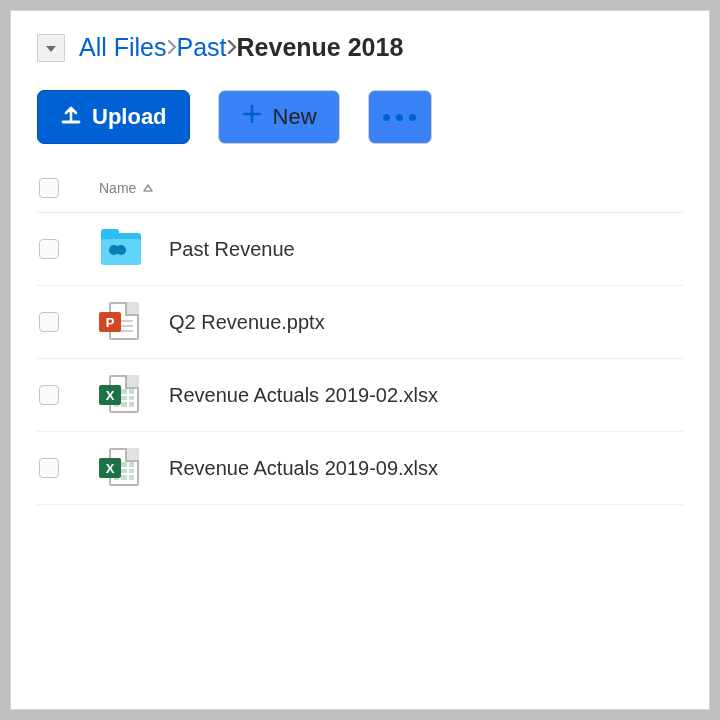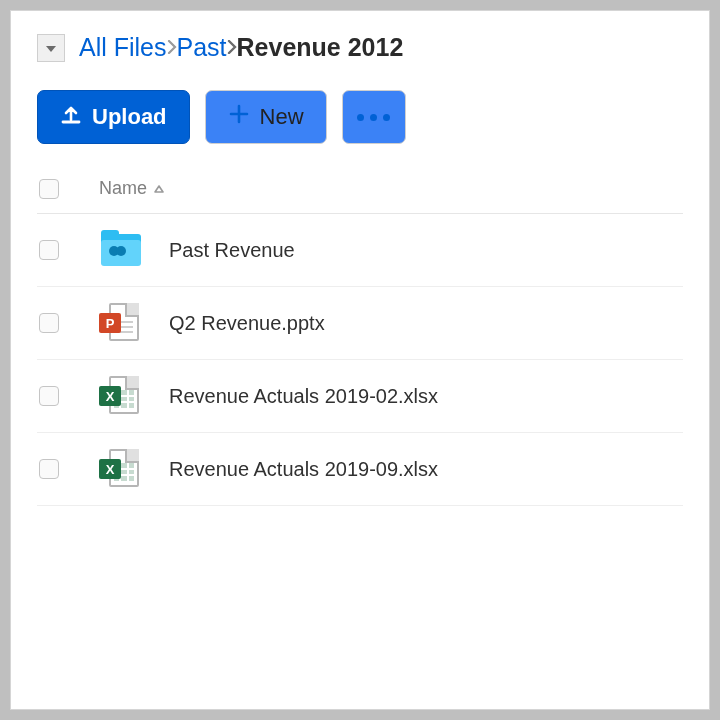--- a/index.html
+++ b/index.html
@@ -35,21 +35,21 @@
   .breadcrumbs {
     display: flex; align-items: center; 
     font-size: 25px;
   }
   .crumb-link { color: #0061d5; cursor: pointer; }
   .crumb-sep { color: #767676; font-size: 20px; }
   .crumb-current { color: #2b2b2b; font-weight: 700; }
 
   
   .toolbar {
-    display: flex; gap: 15px; margin-bottom: 24px;
+    display: flex; gap: 28px; margin-bottom: 24px;
   }
   .btn {
     height: 54px;
     border-radius: 7px;
     display: flex; align-items: center; justify-content: center;
     gap: 10px;
     font-size: 22px;
     cursor: pointer;
     padding: 0 22px;
   }
@@ -71,21 +71,21 @@
   }
   .dots { display: flex; gap: 6px; }
   .dots span { width: 7px; height: 7px; border-radius: 50%; background: #0061d5; }
 
   
   .list-header {
     display: flex; align-items: center;
     padding: 10px 2px 14px 2px;
     border-bottom: 1px solid #e6e6e6;
     color: #808080;
-    font-size: 18px;
+    font-size: 14px;
   }
   .col-check { width: 60px; display:flex; align-items:center; }
   .col-name { display:flex; align-items:center; gap:6px; cursor:pointer; }
   .checkbox {
     width: 20px; height: 20px;
     border: 1.5px solid #c5c5c5;
     border-radius: 4px;
     background: #fafafa;
     cursor: pointer;
   }
@@ -187,21 +187,21 @@
         <svg width="10" height="14" viewBox="0 0 10 14">
             <path d="M2 1 L8 7 L2 13" stroke="#9a9a9a" stroke-width="2.2" fill="none" stroke-linecap="round"></path>
           </svg>
       </span>
       <span class="crumb-link">Past</span>
       <span class="crumb-sep">
         <svg width="10" height="14" viewBox="0 0 10 14">
             <path d="M2 1 L8 7 L2 13" stroke="#6b6b6b" stroke-width="2.4" fill="none" stroke-linecap="round"></path>
           </svg>
       </span>
-      <span class="crumb-current">Revenue 2012</span>
+      <span class="crumb-current">Revenue 2018</span>
     </div>
   </div>
 
   <div class="toolbar">
     <div class="btn btn-primary">
       <span>
         <svg width="22" height="22" viewBox="0 0 22 22">
           <path d="M11 17 V5 M11 5 L6 10 M11 5 L16 10" stroke="#fff" stroke-width="2.6" fill="none" stroke-linecap="round" stroke-linejoin="round"></path>
           <path d="M3 19 H19" stroke="#fff" stroke-width="2.8" stroke-linecap="round"></path>
         </svg>

